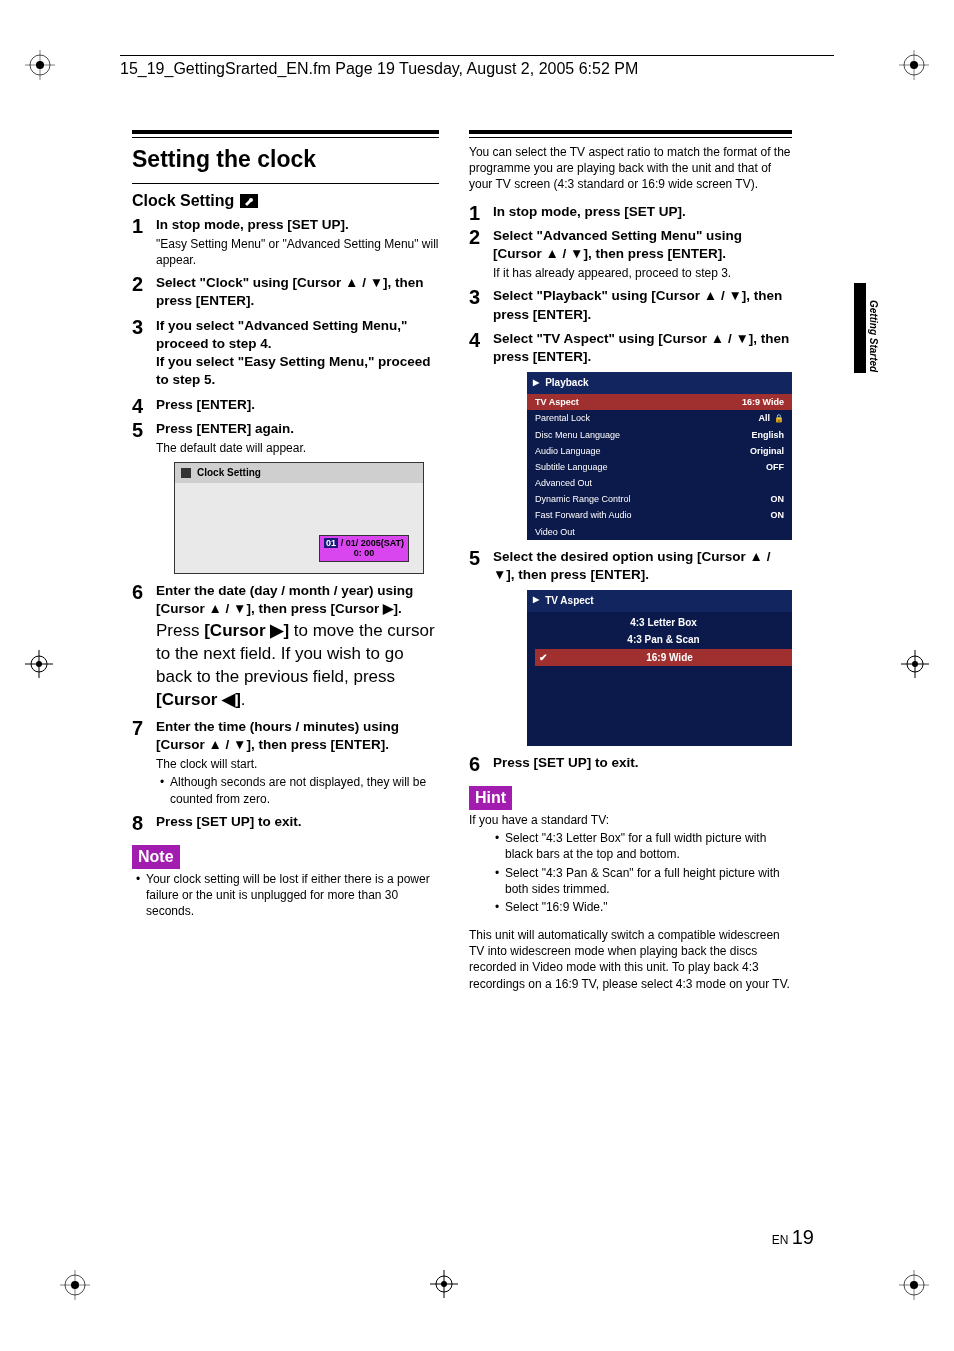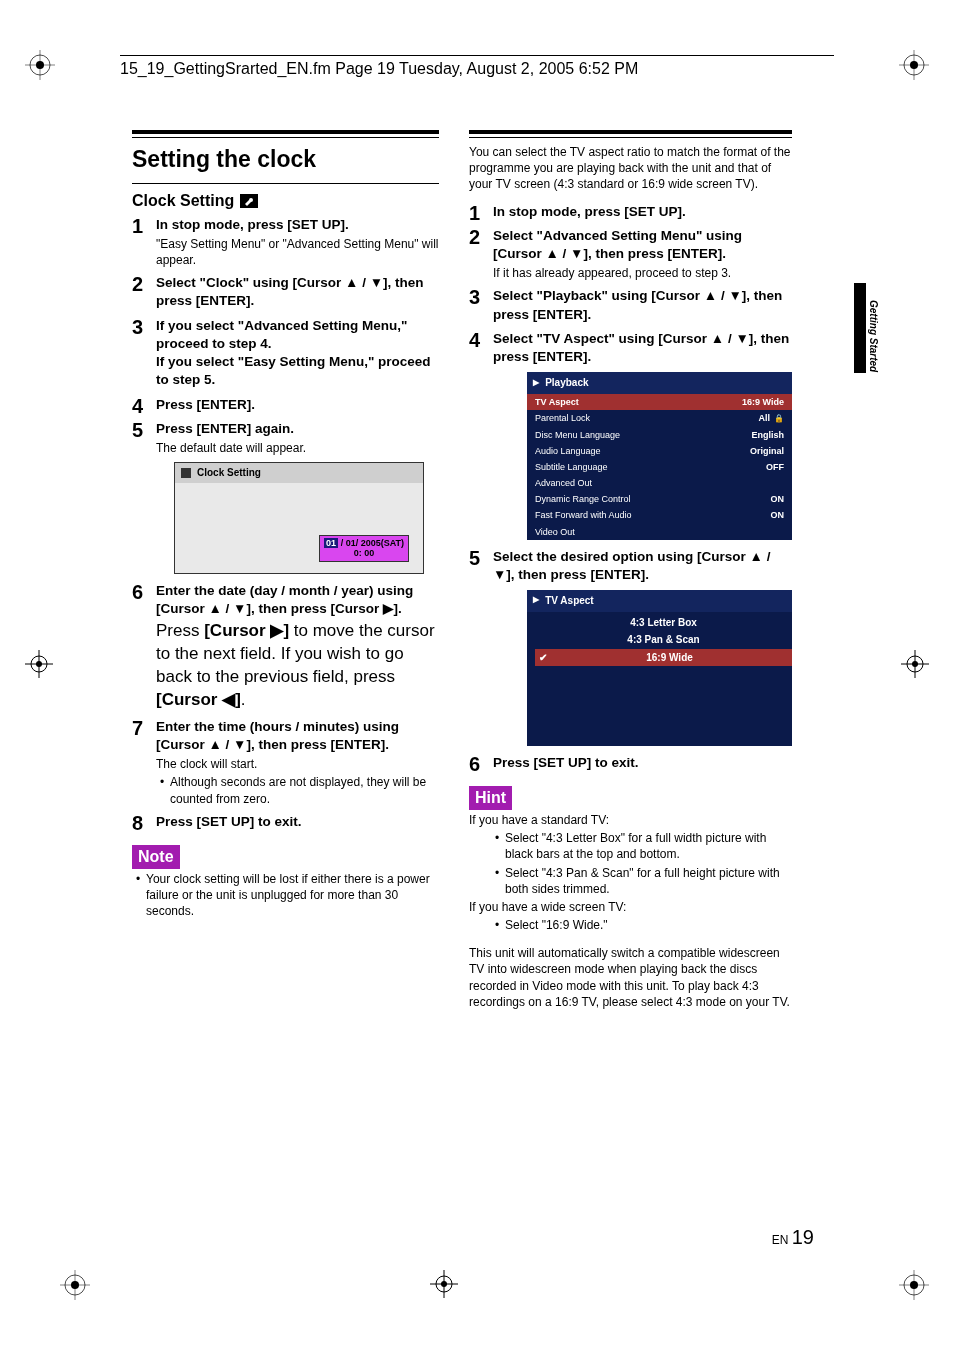--- a/index.html
+++ b/index.html
@@ -416,21 +416,20 @@
           <div class="step-title">Press [SET UP] to exit.</div>
         </li>
       </ol>
 
       <div class="hint-flag">Hint</div>
       <div class="step-body" style="margin-top:2px">If you have a standard TV:</div>
       <ul class="bul inner">
         <li>Select "4:3 Letter Box" for a full width picture with black bars at the top and bottom.</li>
         <li>Select "4:3 Pan &amp; Scan" for a full height picture with both sides trimmed.</li>
       </ul>
-      <div class="step-body">If you have a wide screen TV:</div>
       <ul class="bul inner">
         <li>Select "16:9 Wide."</li>
       </ul>
       <div class="step-body" style="margin-top:12px">This unit will automatically switch a compatible widescreen TV into widescreen mode when playing back the discs recorded in Video mode with this unit. To play back 4:3 recordings on a 16:9 TV, please select 4:3 mode on your TV.</div>
     </div>
   </div>
 </div>
 
 <div class="page-num">
   <span>EN</span>

